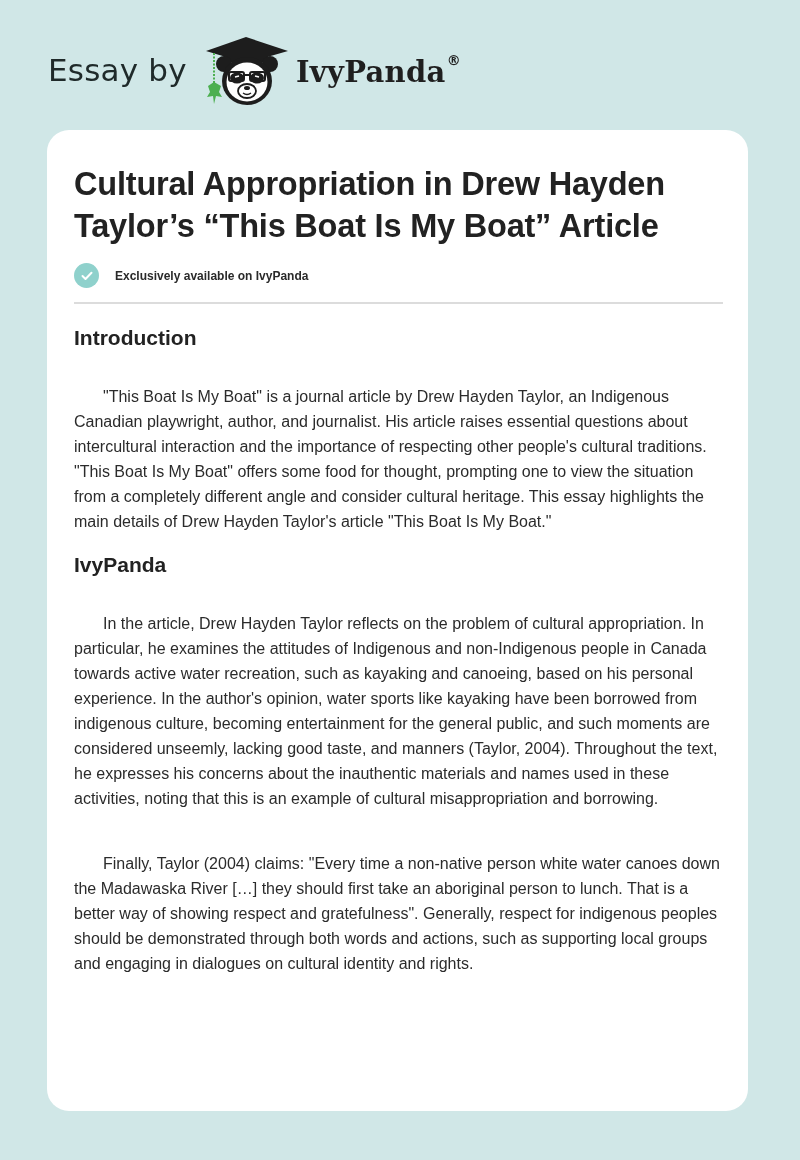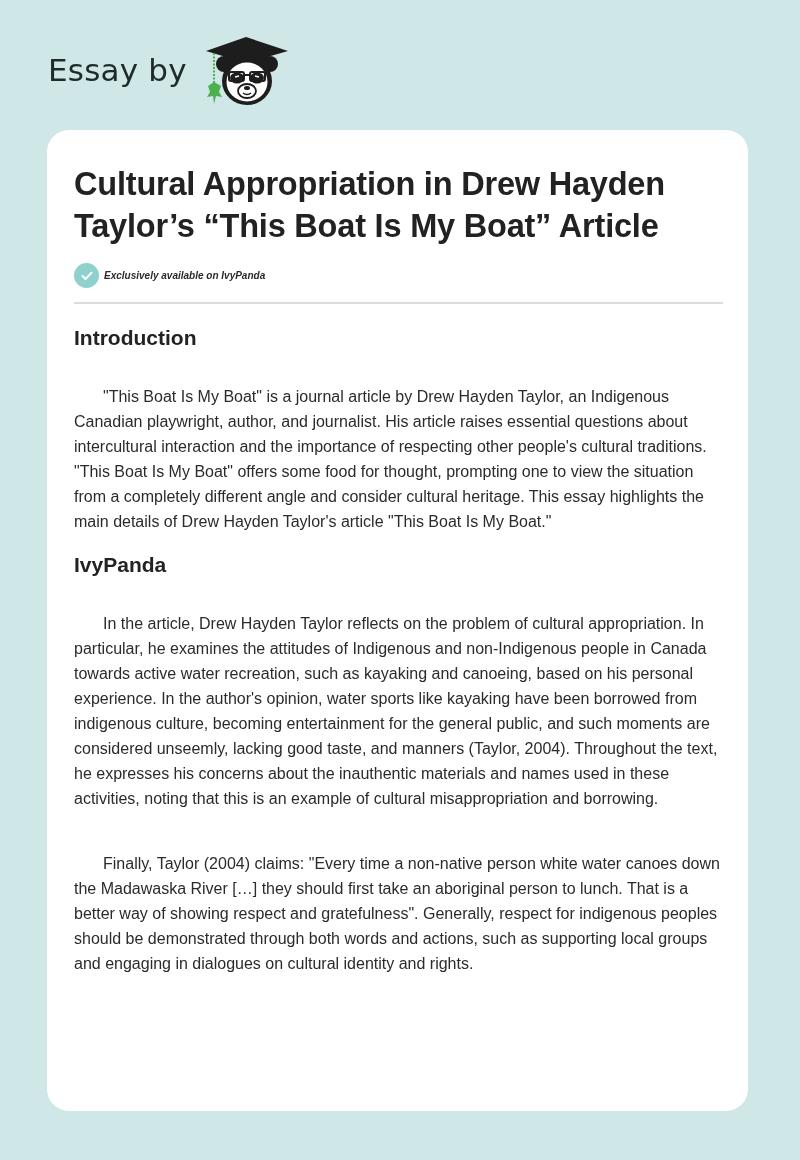--- a/index.html
+++ b/index.html
@@ -89,25 +89,24 @@
     }
     .check-badge {
       width: 25px; height: 25px;
       border-radius: 50%;
       background: #8fd1cc;
       display: flex;
       align-items: center;
       justify-content: center;
     }
     .exclusive-text {
-      margin-left: 5px;
-      font-size: 10px;
+      margin-left: 16px;
+      font-size: 12px;
       font-weight: bold;
       color: #2a2a2a;
-      font-style: italic;
     }
     .divider {
       position: absolute;
       top: 172px;
       left: 0;
       width: 649px;
       height: 2px;
       background: #dcdcdc;
     }
     .section-heading {
@@ -157,20 +156,23 @@
       <line x1="44" y1="41" x2="50" y2="41" stroke="#1d1d1d" stroke-width="2"></line>
       <line x1="35" y1="43" x2="39" y2="42" stroke="#fff" stroke-width="1.3"></line>
       <line x1="55" y1="42" x2="59" y2="43" stroke="#fff" stroke-width="1.3"></line>
 
       <ellipse cx="47" cy="57" rx="9" ry="7" fill="none" stroke="#1d1d1d" stroke-width="1.8"></ellipse>
       <ellipse cx="47" cy="54" rx="3" ry="2" fill="#1d1d1d"></ellipse>
       <path d="M43,59 Q47,62 51,59" fill="none" stroke="#1d1d1d" stroke-width="1.4"></path>
     </svg>
   </div>
 
+  <div class="brand-name">
+    <span>IvyPanda</span><sup>®</sup>
+  </div>
 </div>
 
 <main class="card">
   <div class="card-inner">
 
     <h1 class="title">Cultural Appropriation in Drew Hayden Taylor’s “This Boat Is My Boat” Article</h1>
 
     <div class="exclusive">
       <span class="check-badge">
         <svg width="12" height="10" viewBox="0 0 12 10" xmlns="http://www.w3.org/2000/svg">

